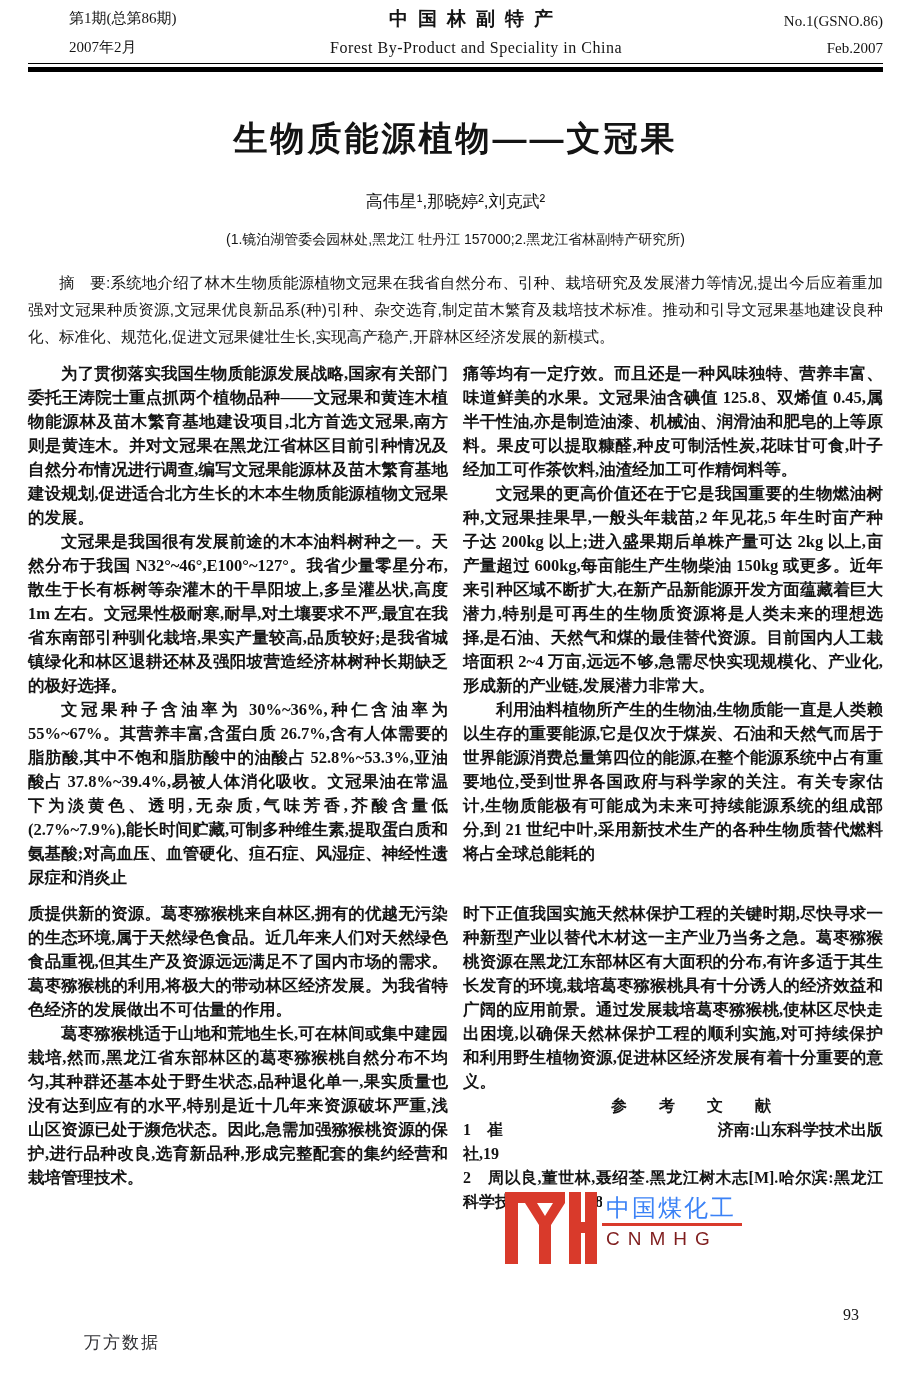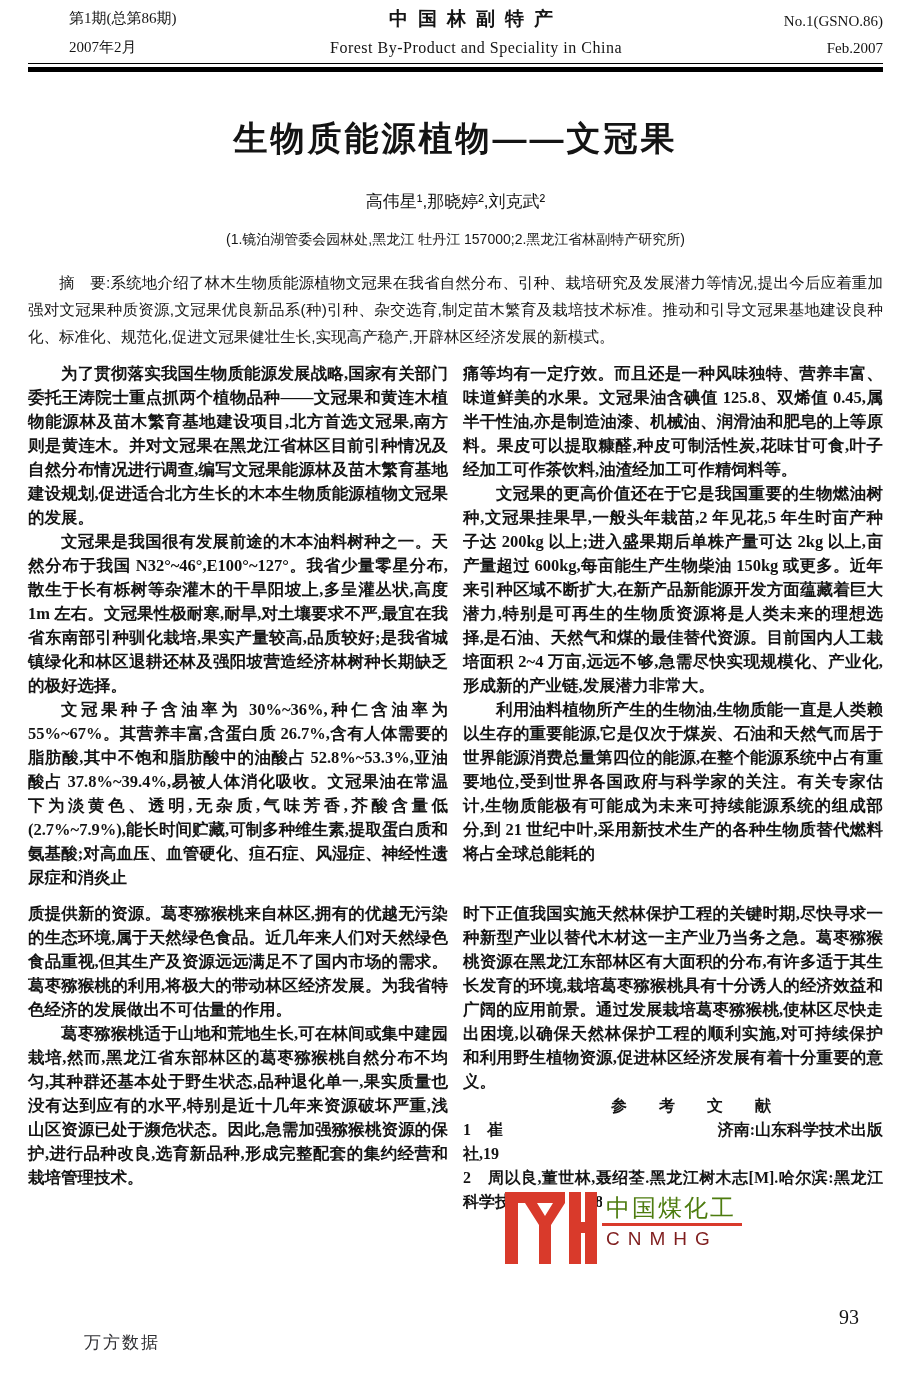--- a/index.html
+++ b/index.html
@@ -54,21 +54,21 @@
   .wm-mark { width:92px; height:72px; background:#fff; display:block; }
   .wm-text { margin-left:5px; margin-top:2px; font-family:"Liberation Sans","DejaVu Sans",sans-serif; }
   .wm-cn { display:inline-block; background:#fff; font-size:24px; letter-spacing:2px;
            padding:0 6px 2px 4px; border-bottom:3px solid #d93a2b; line-height:27px; }
   .wm-en { display:inline-block; background:#fff; font-size:19px; letter-spacing:8px;
            padding:2px 6px 2px 4px; line-height:22px; }
 
   
   .wanfang { position:absolute; left:84px; top:1331px; font-size:17px; color:#2f2f33;
              font-family:Liberation Serif, serif; letter-spacing:2px; }
-  .page-num { position:absolute; right:52px; top:1306px; font-size:20px; }
+  .page-num { position:absolute; right:52px; top:1306px; font-size:16px; }
 </style>
 </head>
 <body>
 
 <div class="page">
   <div class="inner">
 
     <div class="hdr">
       <div class="hdr-left">
         <div>第1期(总第86期)</div>
@@ -131,20 +131,20 @@
   <div class="watermark">
     <svg class="wm-mark" viewBox="0 0 92 72">
       <rect x="0" y="0" width="13" height="72" fill="#d93a2b"></rect>
       <rect x="0" y="0" width="60" height="11" fill="#d93a2b"></rect>
       <polygon points="20,11 32,11 40,24 48,11 60,11 46,33 46,72 34,72 34,33" fill="#d93a2b"></polygon>
       <rect x="64" y="0" width="12" height="72" fill="#d93a2b"></rect>
       <rect x="80" y="0" width="12" height="72" fill="#d93a2b"></rect>
       <rect x="64" y="30" width="28" height="11" fill="#d93a2b"></rect>
     </svg>
     <div class="wm-text">
-      <span class="wm-cn" style="color: #4d7c0f;">中国煤化工</span><br>
+      <span class="wm-cn" style="color: #3b82f6;">中国煤化工</span><br>
       <span class="wm-en" style="color: #7f1d1d;">CNMHG</span>
     </div>
   </div>
 
   <div class="wanfang">万方数据</div>
   <div class="page-num">93</div>
 </div>
 
 </body></html>

